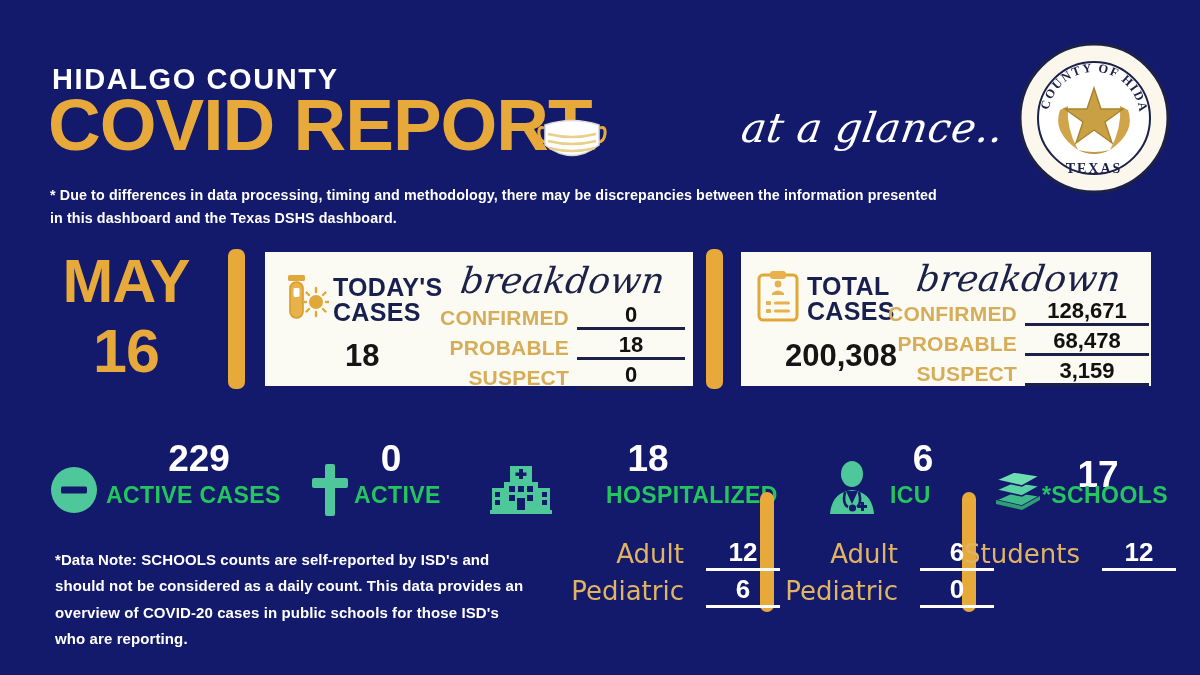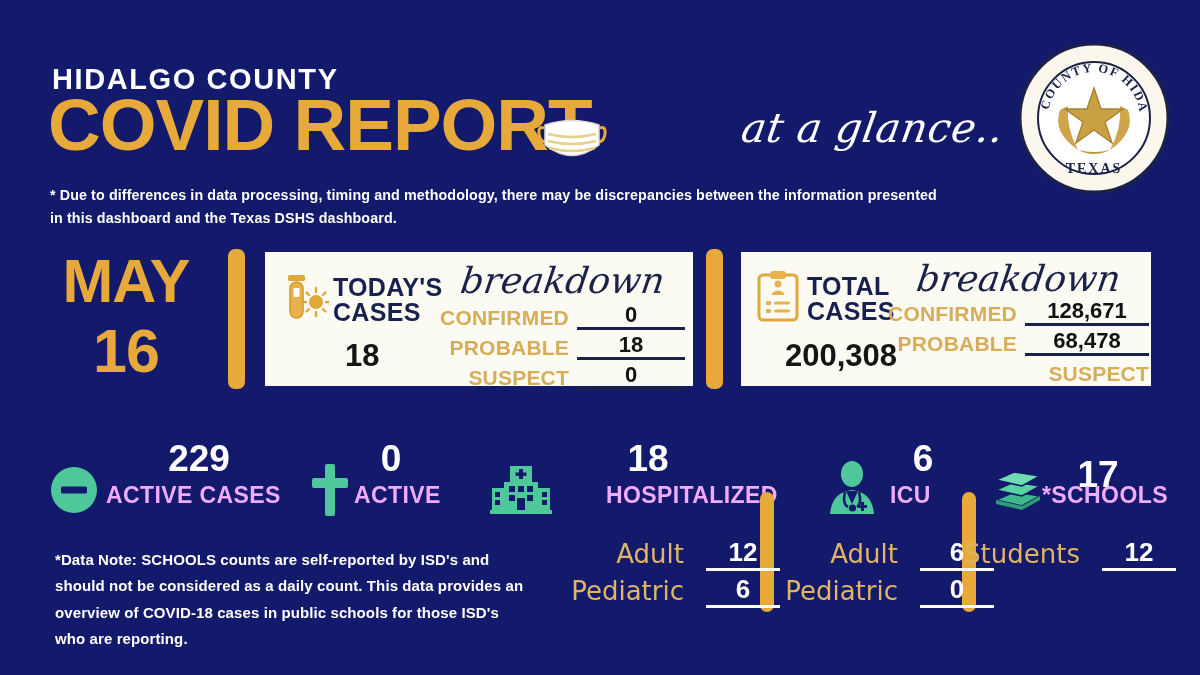--- a/index.html
+++ b/index.html
@@ -103,21 +103,21 @@
   .card.today .bd-val{min-width:96px;}
   .card.total .bd-val{min-width:112px;}
 
   
   .stat{position:absolute;}
   .stat .num{
     position:absolute;color:#ffffff;font-weight:bold;font-size:37px;
     text-align:center;line-height:1;
   }
   .stat .lbl{
-    position:absolute;color:#f0abfc;font-weight:bold;font-size:23px;
+    position:absolute;color:#22c55e;font-weight:bold;font-size:23px;
     letter-spacing:.4px;line-height:1;white-space:nowrap;
   }
   .stat .ico{position:absolute;}
 
   
   .s-active{left:44px;top:440px;}
   .s-active .ico{left:6px;top:26px;width:48px;height:48px;}
   .s-active .num{left:100px;top:0px;width:110px;}
   .s-active .lbl{left:62px;top:44px;}
 
@@ -281,20 +281,21 @@
       <div class="bd-row">
         <span class="bd-name">CONFIRMED</span>
         <span class="bd-val">128,671</span>
       </div>
       <div class="bd-row">
         <span class="bd-name">PROBABLE</span>
         <span class="bd-val">68,478</span>
       </div>
       <div class="bd-row">
         <span class="bd-name">SUSPECT</span>
+        <span class="bd-val">3,159</span>
       </div>
     </div>
   </div>
 
   <div class="stat s-active">
     <div class="ico">
       <svg viewBox="0 0 48 48" width="48" height="48">
         <circle cx="24" cy="24" r="23" fill="#4EC79A"></circle>
         <rect x="11" y="20.5" width="26" height="7" rx="1.5" fill="#141A6B"></rect>
       </svg>
@@ -400,15 +401,15 @@
     </div>
   </div>
 
   <div class="pair p-schools">
     <div class="pair-row">
       <span class="pair-name">Students</span>
       <span class="pair-val">12</span>
     </div>
   </div>
 
-  <div class="datanote">*Data Note: SCHOOLS counts are self-reported by ISD's and should not be considered as a daily count. This data provides an overview of COVID-18 cases in public schools for those ISD's who are reporting.</div>
+  <div class="datanote">*Data Note: SCHOOLS counts are self-reported by ISD's and should not be considered as a daily count. This data provides an overview of COVID-20 cases in public schools for those ISD's who are reporting.</div>
 
 </div>
 
 </body></html>

